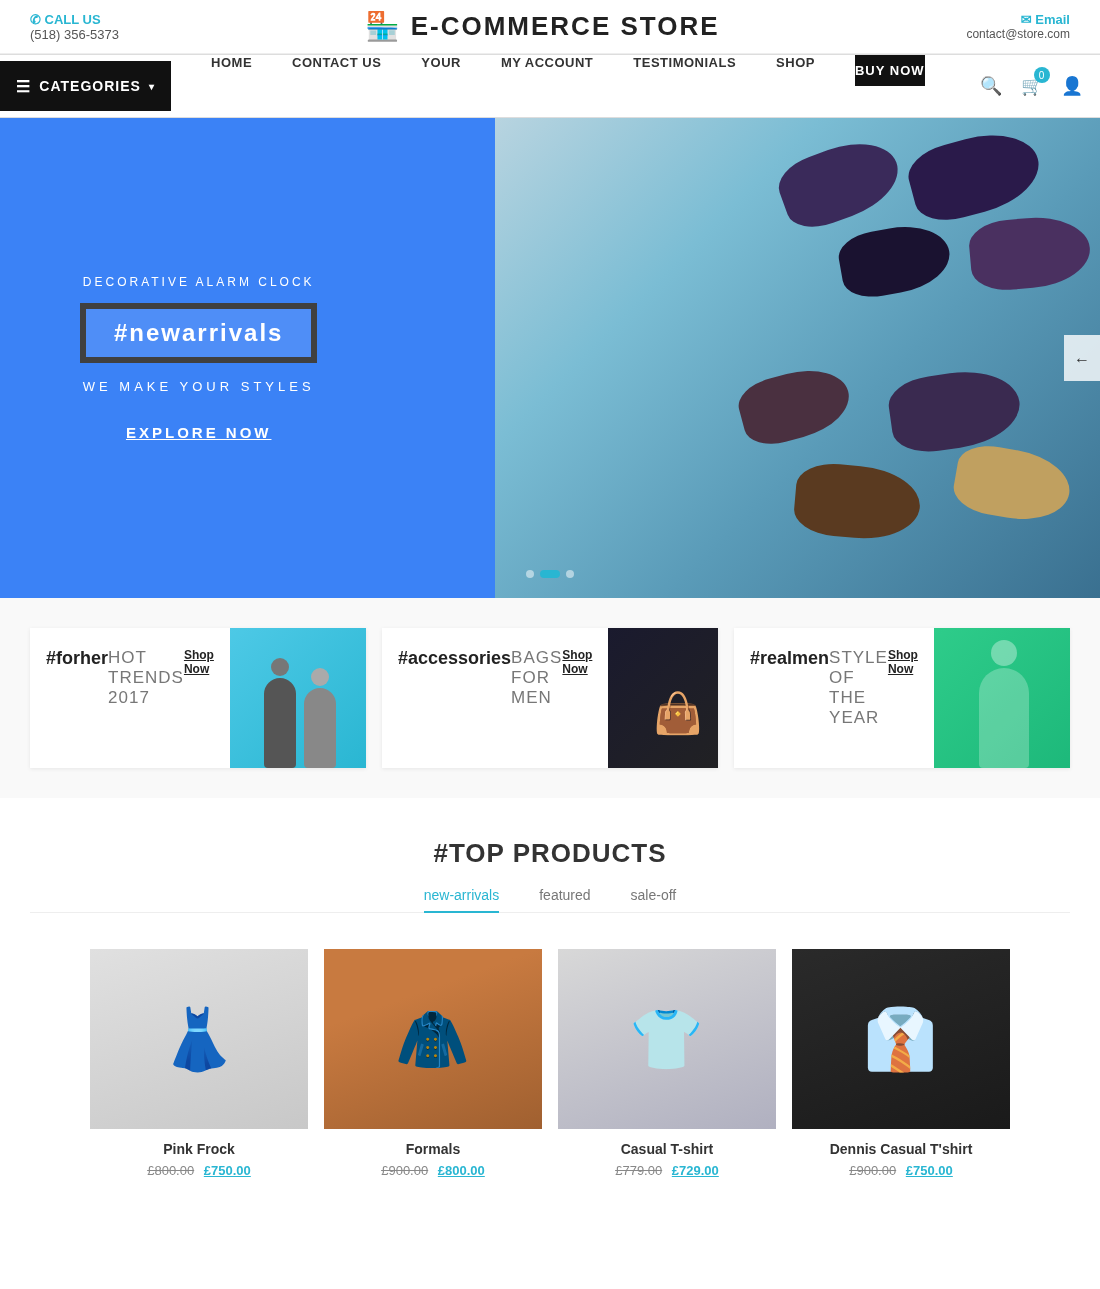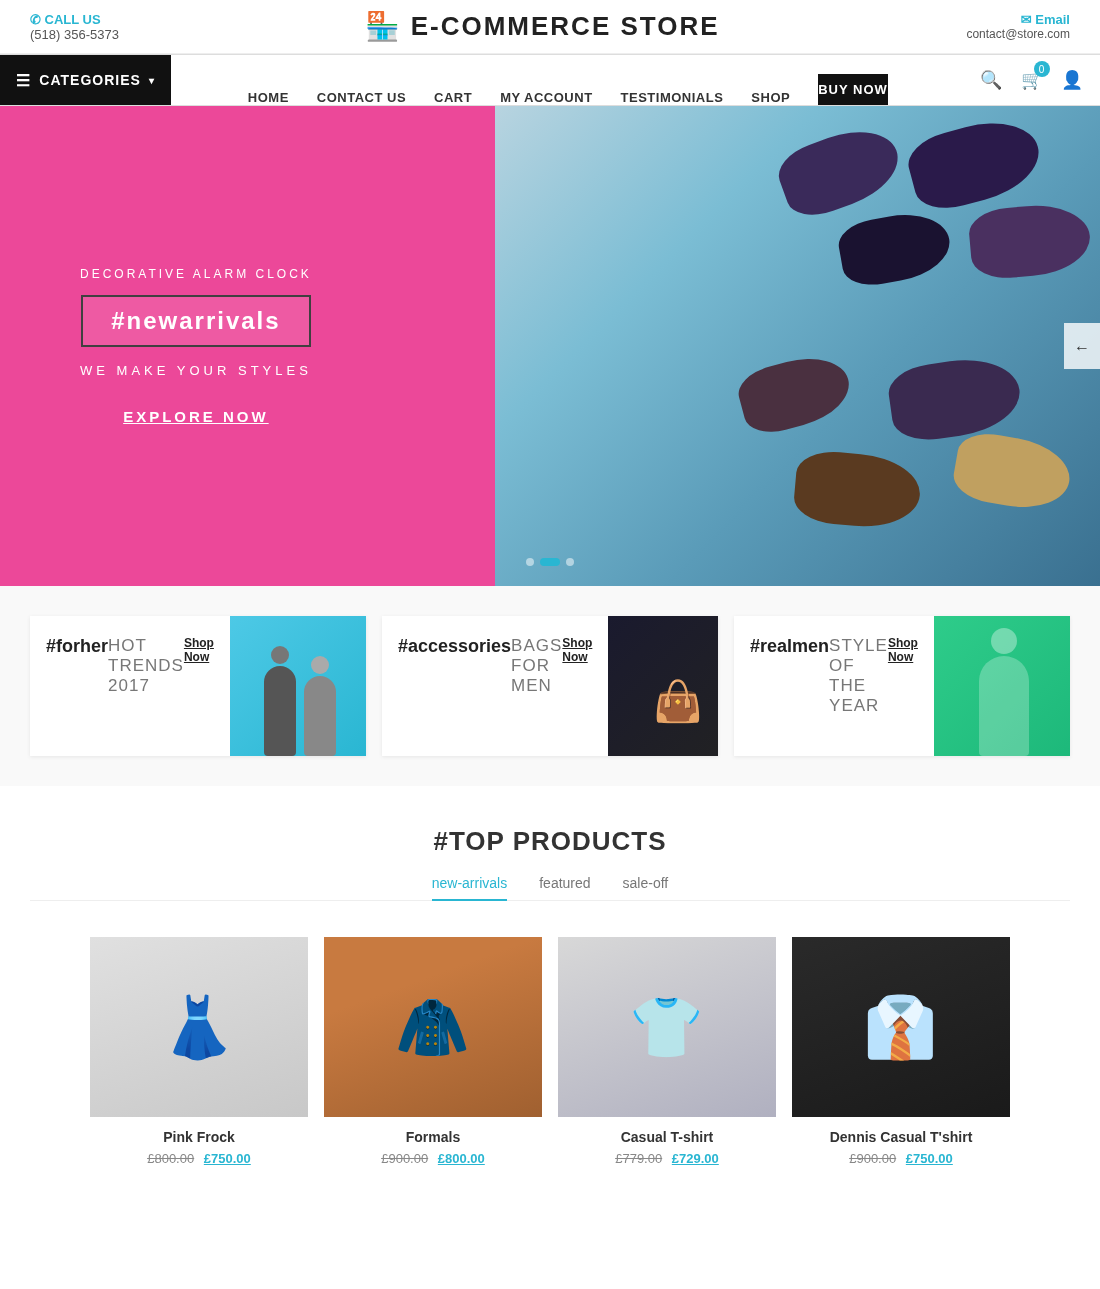--- a/index.html
+++ b/index.html
@@ -42,25 +42,25 @@
       font-weight: bold;
       letter-spacing: 1px;
       gap: 8px;
       cursor: pointer;
       min-width: 140px;
     }
     .hamburger-icon { font-size: 16px; }
     .chevron-icon { font-size: 10px; margin-left: auto; }
     .nav-links {
       display: flex;
-      align-items: flex-end;
+      align-items: flex-start;
       flex: 1;
       justify-content: center;
-      gap: 28px;
-      height: 50px;
+      gap: 40px;
+      height: 62px;
     }
     .nav-links a {
       text-decoration: none;
       color: #333;
       font-size: 13px;
       font-weight: 600;
       letter-spacing: 0.5px;
     }
     .buy-now-btn {
       background: #111;
@@ -102,21 +102,21 @@
       font-size: 10px;
       display: flex;
       align-items: center;
       justify-content: center;
     }
 
     
     .hero {
       position: relative;
       height: 480px;
-      background: #ec4899;
+      background: #3b82f6;
       overflow: hidden;
       display: flex;
       align-items: center;
     }
     .hero-bg-shoes {
       position: absolute;
       right: 0;
       top: 0;
       width: 55%;
       height: 100%;
@@ -145,21 +145,21 @@
     .hero-content {
       position: absolute;
       left: 80px;
       top: 50%;
       transform: translateY(-50%);
       text-align: center;
       z-index: 10;
     }
     .hero-sub { color: #fff; font-size: 12px; letter-spacing: 3px; margin-bottom: 14px; }
     .hero-hashtag {
-      border: 2px solid #404040;
+      border: 6px solid #404040;
       color: #fff;
       background: rgba(255,255,255,0.1);
       padding: 10px 28px;
       font-size: 24px;
       font-weight: bold;
       letter-spacing: 2px;
       margin-bottom: 16px;
       display: inline-block;
     }
     .hero-tagline { color: #fff; font-size: 13px; letter-spacing: 4px; margin-bottom: 30px; }
@@ -261,21 +261,21 @@
       margin-bottom: 10px;
     }
     .top-products .subtitle {
       font-size: 13px;
       color: #777;
       margin-bottom: 28px;
     }
     .product-tabs {
       display: flex;
       justify-content: center;
-      gap: 32px;
+      gap: 40px;
       margin-bottom: 36px;
       border-bottom: 1px solid #eee;
     }
     .product-tab {
       padding: 8px 0;
       font-size: 14px;
       color: #777;
       cursor: pointer;
       position: relative;
       border-bottom: 2px solid transparent;
@@ -340,21 +340,21 @@
 
 <nav class="nav-bar">
   <div class="categories-btn">
     <span class="hamburger-icon">☰</span>
     <span>CATEGORIES</span>
     <span class="chevron-icon">▾</span>
   </div>
   <div class="nav-links">
     <a href="#">HOME</a>
     <a href="#">CONTACT US</a>
-    <a href="#">CART</a>
+    <a href="#">YOUR</a>
     <a href="#">MY ACCOUNT</a>
     <a href="#">TESTIMONIALS</a>
     <a href="#">SHOP</a>
     <button class="buy-now-btn">BUY NOW</button>
   </div>
   <div class="nav-right">
     <button class="search-btn">
       <span>🔍</span>
     </button>
     <button class="cart-btn">

